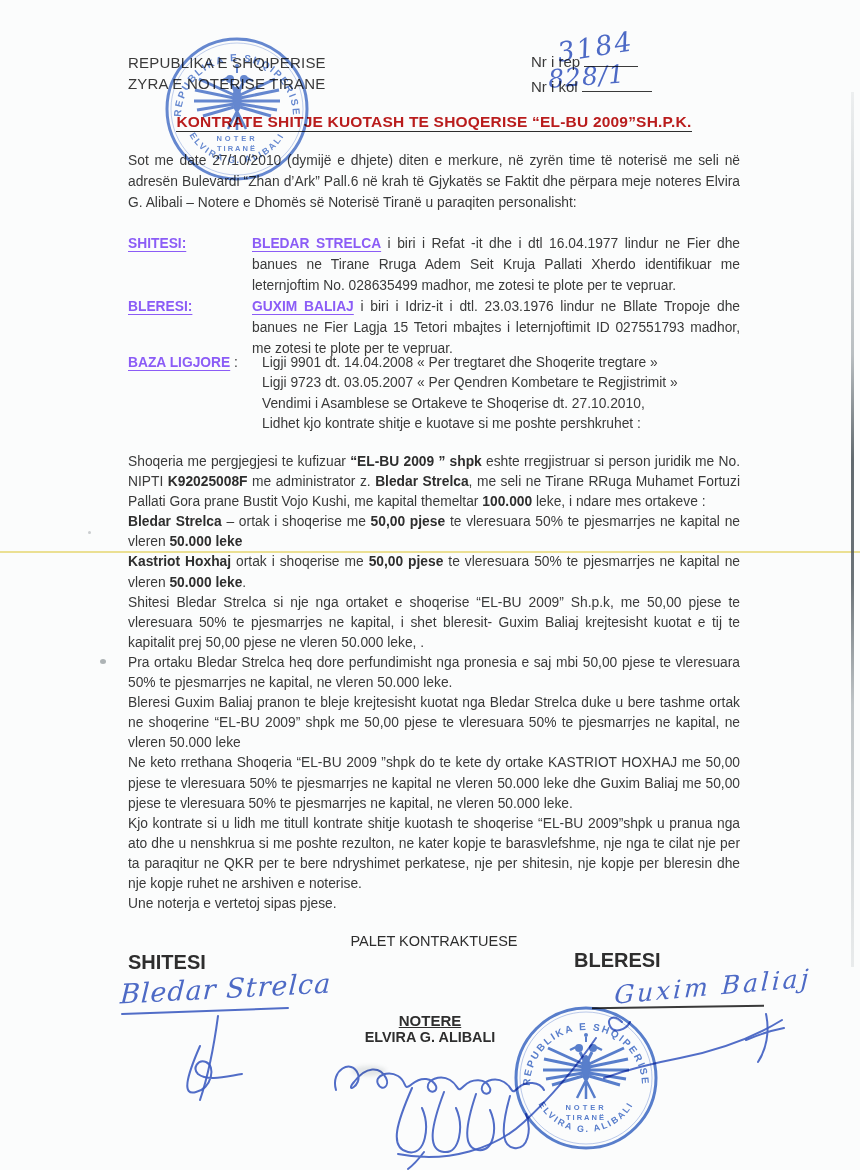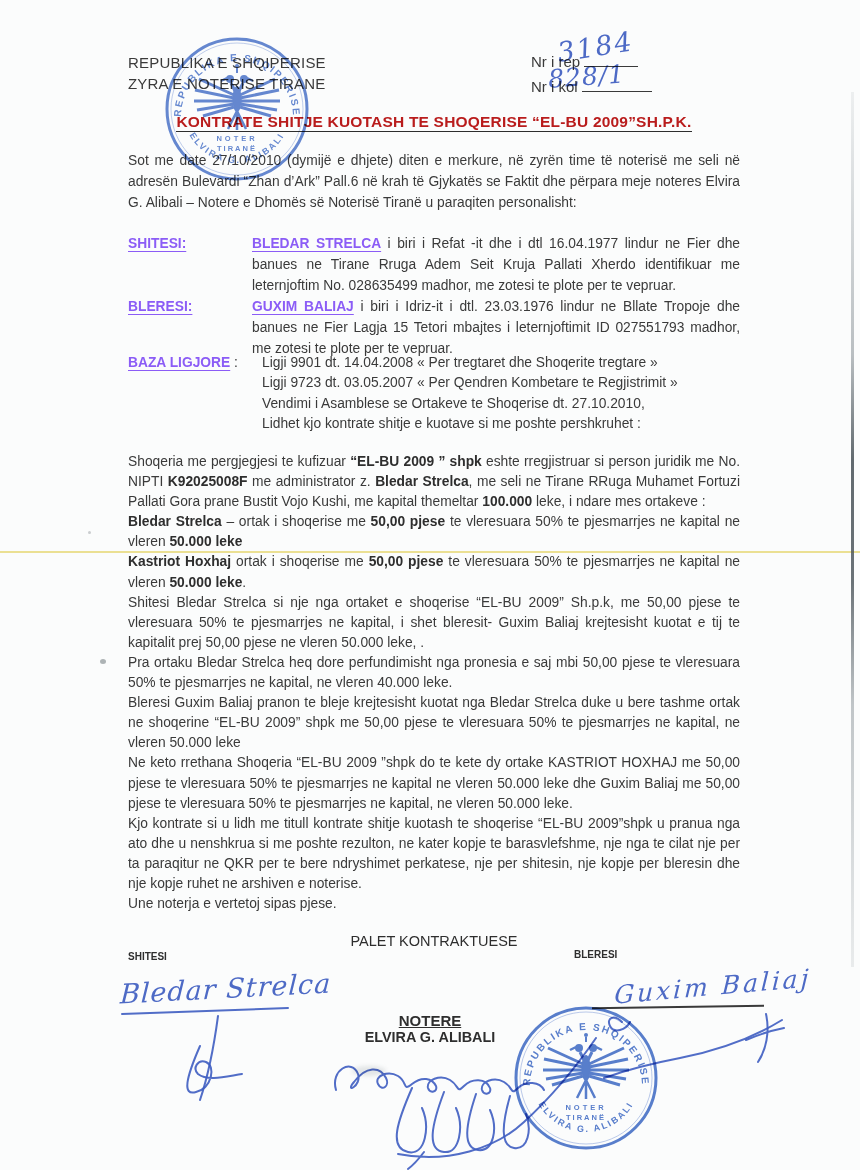--- a/index.html
+++ b/index.html
@@ -20,21 +20,21 @@
   .tight{line-height:20.1px;}
   .para{text-align:justify;}
   .b{font-weight:bold;color:#2e2e2e;}
   .bu{font-weight:bold;color:#8b5cf6;text-decoration:underline;text-underline-offset:2.5px;}
   .party-row{display:flex;}
   .plabel{flex:none;width:124px;}
   .plabel-wide{flex:none;width:134px;}
   .ptext{flex:1;text-align:justify;}
   .prelines{white-space:pre-line;text-align:left;}
   .center{text-align:center;}
-  .foot-h{font-size:10px;font-weight:bold;color:#2e2e2e;}
+  .foot-h{font-size:20px;font-weight:bold;color:#2e2e2e;}
   
   .pen-text{
     font-family:"DejaVu Serif",serif;font-style:italic;color:#3f5ec4;
     mix-blend-mode:multiply;opacity:.92;white-space:nowrap;
   }
   svg.pen{position:absolute;mix-blend-mode:multiply;}
   svg.pen path, svg.pen line{fill:none;stroke:#3f5ec4;stroke-width:2;stroke-linecap:round;stroke-linejoin:round;opacity:.9;}
   
   svg.stamp{position:absolute;color:#4b74ca;mix-blend-mode:multiply;opacity:.85;}
   svg.stamp .ring{fill:currentColor;font-family:"Liberation Sans",sans-serif;font-weight:bold;letter-spacing:2px;}
@@ -99,21 +99,21 @@
 Ligji 9723 dt. 03.05.2007 «  Per Qendren Kombetare te Regjistrimit »
 Vendimi i Asamblese se Ortakeve te Shoqerise dt. 27.10.2010,
 Lidhet kjo kontrate shitje e kuotave si me poshte pershkruhet :</span>
   </div>
 
   <div class="abs col body-text tight" style="top:452px;">
       <div class="para"><span>Shoqeria me pergjegjesi te kufizuar </span><span class="b">“EL-BU 2009 ” shpk</span><span>  eshte rregjistruar si person juridik me No. NIPTI </span><span class="b">K92025008F</span><span>  me administrator z. </span><span class="b">Bledar Strelca</span><span>, me seli ne Tirane RRuga Muhamet Fortuzi Pallati Gora prane Bustit Vojo Kushi, me kapital themeltar </span><span class="b">100.000</span><span> leke, i ndare  mes ortakeve :</span></div>
       <div class="para"><span class="b">Bledar Strelca</span><span> – ortak i shoqerise me </span><span class="b">50,00 pjese</span><span>  te vleresuara 50% te pjesmarrjes ne kapital ne vleren </span><span class="b">50.000 leke</span></div>
       <div class="para"><span class="b">Kastriot Hoxhaj</span><span>  ortak i shoqerise me </span><span class="b">50,00 pjese</span><span>  te vleresuara 50% te pjesmarrjes ne kapital  ne vleren </span><span class="b">50.000 leke</span><span>.</span></div>
       <div class="para"><span>Shitesi Bledar Strelca  si nje nga ortaket e shoqerise “EL-BU 2009” Sh.p.k, me 50,00 pjese te vleresuara 50% te pjesmarrjes ne kapital, i shet bleresit-  Guxim Baliaj  krejtesisht kuotat e tij te kapitalit  prej 50,00 pjese ne vleren 50.000 leke, .</span></div>
-      <div class="para"><span>Pra ortaku Bledar Strelca  heq dore perfundimisht nga pronesia e saj mbi 50,00 pjese  te vleresuara 50% te pjesmarrjes ne kapital, ne vleren 40.000 leke.</span></div>
+      <div class="para"><span>Pra ortaku Bledar Strelca  heq dore perfundimisht nga pronesia e saj mbi 50,00 pjese  te vleresuara 50% te pjesmarrjes ne kapital, ne vleren 50.000 leke.</span></div>
       <div class="para"><span>Bleresi Guxim Baliaj pranon  te bleje krejtesisht kuotat nga  Bledar Strelca  duke u bere tashme ortak ne shoqerine “EL-BU 2009” shpk  me 50,00 pjese  te vleresuara 50% te pjesmarrjes ne kapital, ne vleren 50.000 leke</span></div>
       <div class="para"><span>Ne keto rrethana Shoqeria “EL-BU 2009 ”shpk do te kete dy ortake KASTRIOT HOXHAJ me 50,00 pjese  te vleresuara 50% te pjesmarrjes ne kapital ne vleren 50.000 leke  dhe Guxim Baliaj me 50,00 pjese  te vleresuara 50% te pjesmarrjes ne kapital, ne vleren 50.000 leke.</span></div>
       <div class="para"><span>Kjo kontrate si u lidh me titull kontrate shitje kuotash te shoqerise “EL-BU 2009”shpk u pranua nga ato dhe u nenshkrua si me poshte rezulton, ne kater kopje te barasvlefshme, nje nga te cilat nje per ta paraqitur ne QKR per te bere ndryshimet perkatese, nje per shitesin, nje kopje per bleresin dhe nje kopje ruhet ne arshiven e noterise.</span></div>
       <div class="para"><span>Une noterja e vertetoj sipas pjese.</span></div>
     </div>
 
   <div class="abs col center" style="top:933px;font-size:14.5px;color:#2e2e2e;">PALET KONTRAKTUESE</div>
   <div class="abs foot-h" style="left:128px;top:951px;">SHITESI</div>
   <div class="abs foot-h" style="left:574px;top:949px;">BLERESI</div>
 

